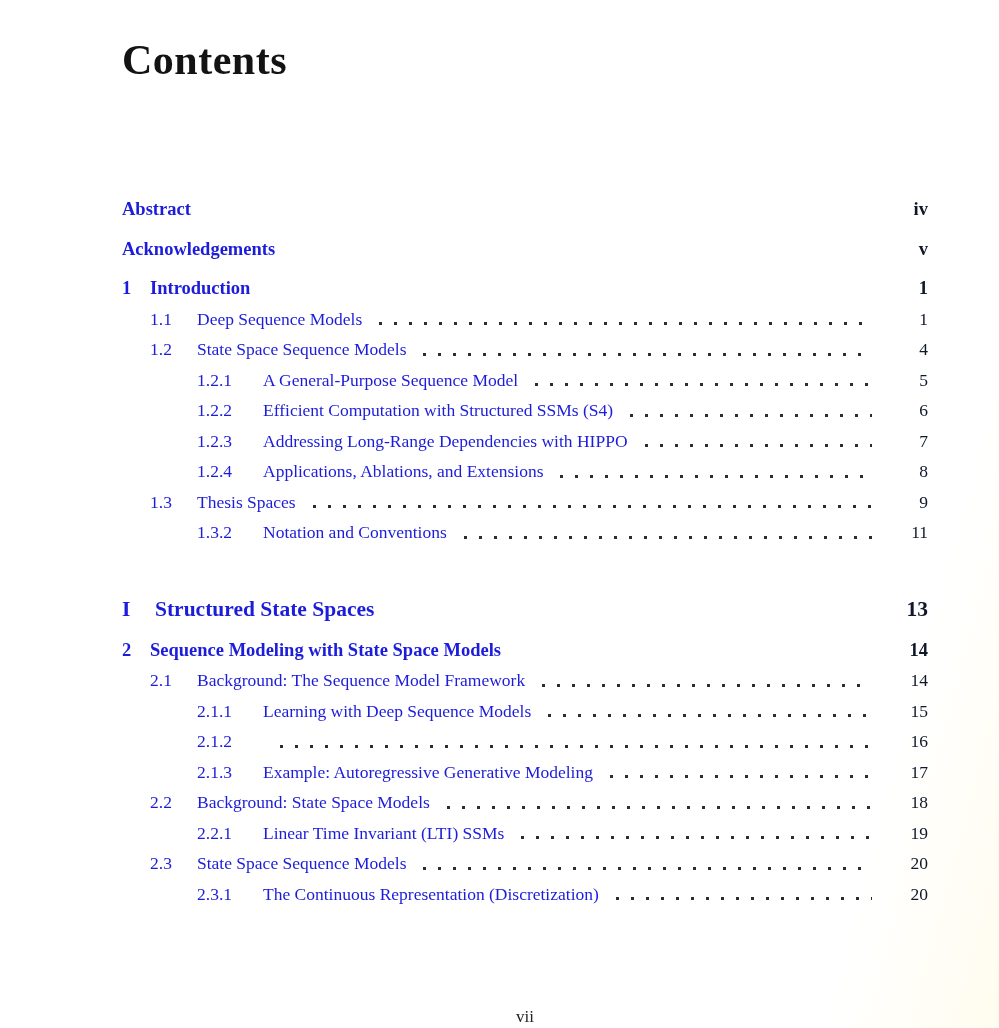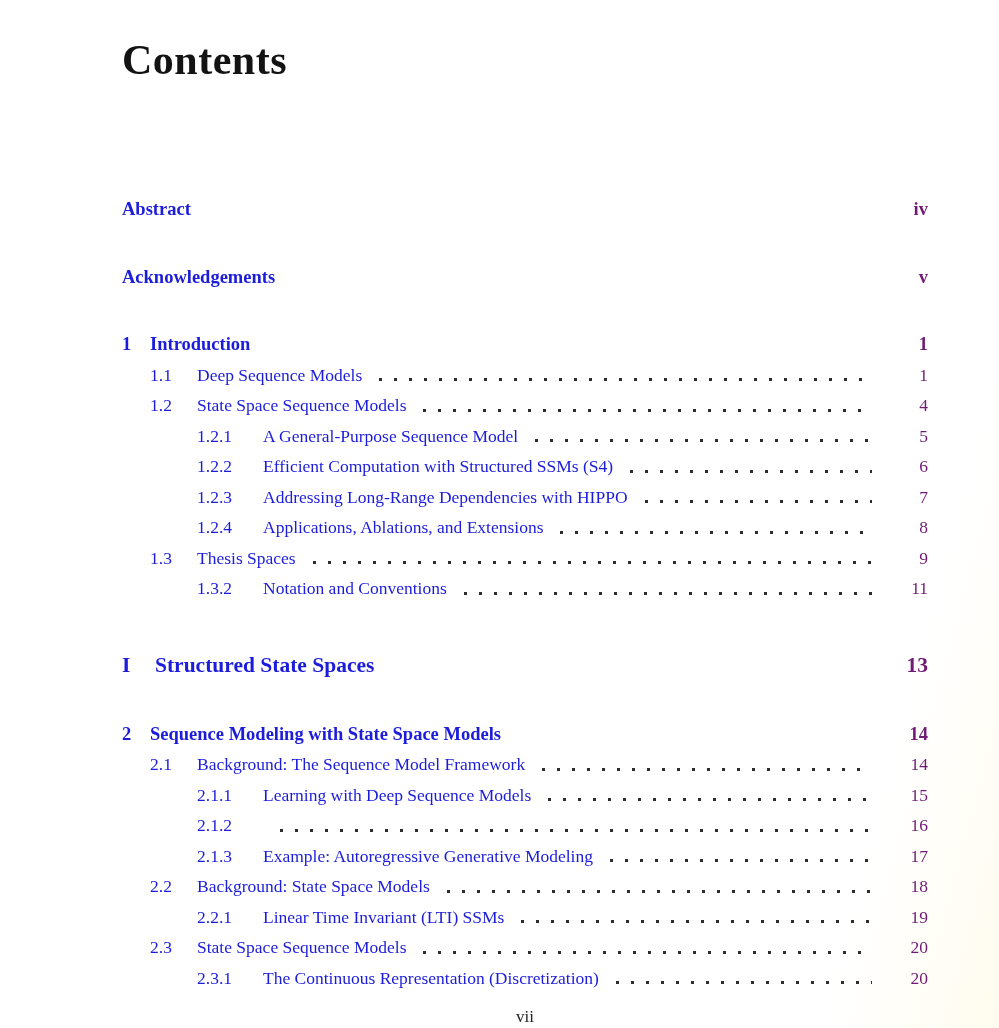--- a/index.html
+++ b/index.html
@@ -30,21 +30,21 @@
     align-items: baseline;
     height: 30.5px;
     line-height: 30.5px;
     font-size: 17.5px;
     white-space: nowrap;
   }
   .toc-row .num, .toc-row .label { color: var(--accent, #1c1cdb); }
   .t-front, .t-chapter {
     font-weight: 700;
     font-size: 18.5px;
-    margin-top: 37px;
+    margin-top: 9px;
   }
   .toc-list .toc-row:first-child { margin-top: 0; gap: 13px; }
   .t-part {
     font-weight: 700;
     font-size: 21.5px;
     height: 34px; line-height: 34px;
     margin-top: 44px;
   }
   .num { display: inline-block; flex: 0 0 auto; }
   .t-chapter .num { width: 28px; }
@@ -63,21 +63,21 @@
   .dots.on {
     background-image: radial-gradient(circle, #2d2d2d 1.45px, rgba(0,0,0,0) 1.9px);
     background-size: 15px 5px;
     background-repeat: repeat-x;
     background-position: 4px calc(100% - 8px);
   }
   .pnum {
     flex: 0 0 auto;
     width: 46px;
     text-align: right;
-    color: #701a75;
+    color: #0f172a;
   }
   .footer {
     position: absolute;
     left: 122px; right: 71px; bottom: 2px;
     text-align: center;
     font-size: 17px; line-height: 18px;
     color: #222;
   }
 </style>
 </head>

